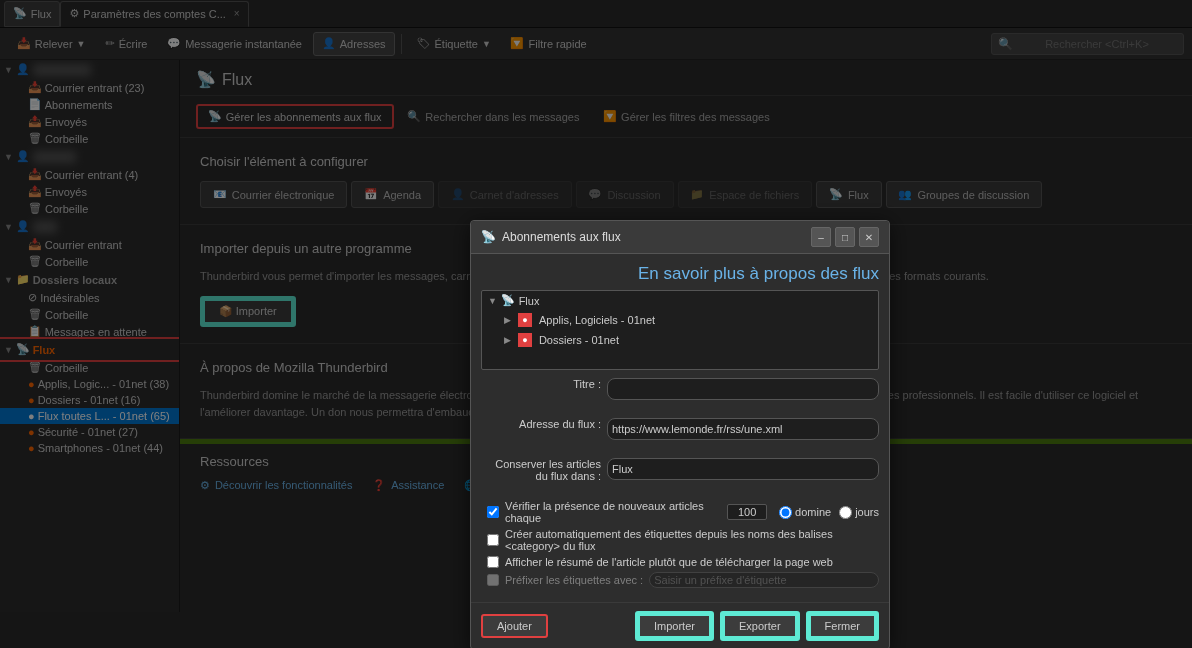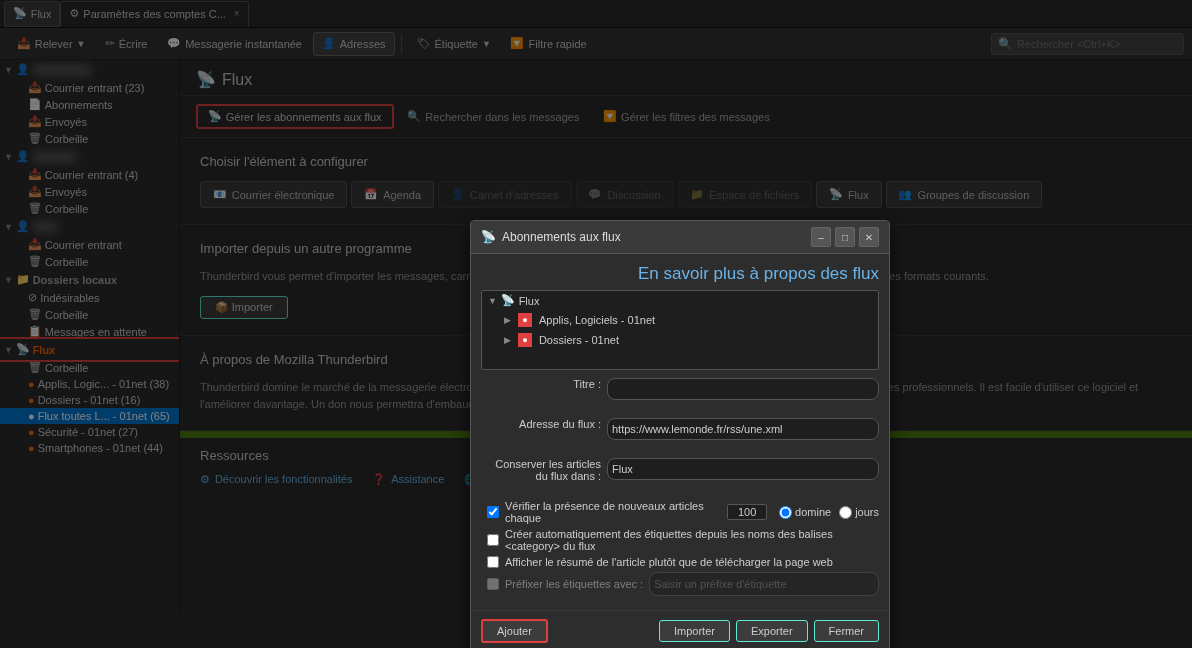--- a/index.html
+++ b/index.html
@@ -7,21 +7,21 @@
     .tab-strip { display: flex; align-items: center; background: #2b2b2b; height: 28px; padding: 0 4px; border-bottom: 1px solid #111; }
     .tab { display: flex; align-items: center; background: #3c3c3c; border: 1px solid #555; border-radius: 3px 3px 0 0; padding: 0 8px; height: 26px; font-size: 11px; color: #ccc; gap: 4px; cursor: pointer; }
     .tab.active { background: #2b2b2b; border-bottom-color: #2b2b2b; }
     .tab-close { font-size: 10px; color: #999; cursor: pointer; margin-left: 4px; }
 
     
     .toolbar { display: flex; align-items: center; background: #333; height: 32px; padding: 0 8px; gap: 2px; border-bottom: 1px solid #222; }
     .toolbar-btn { display: flex; align-items: center; gap: 4px; padding: 3px 8px; background: transparent; border: 1px solid transparent; border-radius: 3px; color: #ccc; font-size: 11px; cursor: pointer; height: 24px; }
     .toolbar-sep { width: 1px; height: 20px; background: #555; margin: 0 4px; }
     .toolbar-search { margin-left: auto; display: flex; align-items: center; background: #444; border: 1px solid #555; border-radius: 3px; padding: 2px 6px; gap: 4px; height: 22px; }
-    .toolbar-search input { background: transparent; border: none; color: #ccc; font-size: 11px; outline: none; width: 160px; }
+    .toolbar-search input { background: transparent; border: none; color: #ccc; font-size: 11px; outline: none; width: 160px; text-align: center; }
 
     
     .main-layout { display: flex; height: calc(648px - 36px - 28px - 32px); }
 
     
     .sidebar { width: 180px; background: #2d2d2d; border-right: 1px solid #1a1a1a; overflow-y: auto; font-size: 11px; flex-shrink: 0; }
     .sidebar-item { display: flex; align-items: center; padding: 2px 4px; gap: 3px; cursor: pointer; white-space: nowrap; overflow: hidden; }
     .sidebar-item.selected { background: #0078d4; color: #fff; }
     .sidebar-item.indent2 { padding-left: 28px; }
     .sidebar-section-header { display: flex; align-items: center; padding: 3px 4px; gap: 3px; cursor: pointer; font-weight: bold; color: #aaa; }
@@ -45,21 +45,21 @@
 
     
     .section { padding: 16px 20px; border-bottom: 1px solid #3a3a3a; }
     .section-title { font-size: 13px; color: #ccc; margin-bottom: 12px; }
     .config-tabs { display: flex; gap: 4px; flex-wrap: wrap; }
     .config-tab { display: flex; align-items: center; gap: 5px; padding: 6px 12px; background: #3a3a3a; border: 1px solid #555; border-radius: 3px; color: #bbb; font-size: 11px; cursor: pointer; }
 
     .section-content { font-size: 11px; color: #999; line-height: 1.6; }
 
     
-    .footer { padding: 10px 20px; border-top: 7px solid #4d7c0f; }
+    .footer { padding: 10px 20px; border-top: 5px solid #4d7c0f; }
     .footer-title { font-size: 13px; color: #ccc; margin-bottom: 10px; }
     .footer-links { display: flex; gap: 20px; flex-wrap: wrap; }
     .footer-link { display: flex; align-items: center; gap: 5px; color: #6ab3e8; font-size: 11px; cursor: pointer; }
 
     
     .modal-overlay { position: fixed; top: 0; left: 0; right: 0; bottom: 0; background: rgba(0,0,0,0.5); z-index: 100; display: flex; align-items: flex-start; justify-content: flex-start; }
     .modal { position: absolute; top: 220px; left: 470px; width: 420px; background: #2d2d2d; border: 1px solid #555; border-radius: 4px; box-shadow: 0 4px 20px rgba(0,0,0,0.6); }
     .modal-titlebar { display: flex; align-items: center; background: #3a3a3a; border-bottom: 1px solid #555; padding: 6px 10px; border-radius: 4px 4px 0 0; gap: 6px; }
     .modal-titlebar .rss-icon { color: #ff6600; }
     .modal-title { flex: 1; font-size: 12px; color: #ddd; }
@@ -83,21 +83,21 @@
 
     .checkbox-row { display: flex; align-items: center; gap: 6px; margin-bottom: 4px; padding-left: 6px; }
     .checkbox-row input[type=checkbox] { width: 12px; height: 12px; }
     .checkbox-label { font-size: 11px; color: #ccc; }
     .checkbox-row .number-input { width: 40px; background: #1e1e1e; border: 1px solid #555; color: #ccc; font-size: 11px; text-align: center; padding: 1px 2px; border-radius: 2px; }
     .radio-group { display: flex; align-items: center; gap: 8px; margin-left: 6px; }
     .radio-group label { font-size: 11px; color: #ccc; display: flex; align-items: center; gap: 3px; }
 
     .modal-footer { display: flex; justify-content: space-between; align-items: center; padding: 8px 10px; border-top: 1px solid #3a3a3a; }
     .modal-footer-left { display: flex; gap: 6px; }
-    .btn { padding: 4px 14px; background: #3c3c3c; border: 1px solid #5eead4; border-radius: 3px; color: #ccc; font-size: 11px; cursor: pointer; }
+    .btn { padding: 4px 14px; background: #3c3c3c; border: 5px solid #5eead4; border-radius: 3px; color: #ccc; font-size: 11px; cursor: pointer; }
     .btn.highlighted { border: 2px solid #e04040; }
 
     
     ::-webkit-scrollbar { width: 8px; height: 8px; }
     ::-webkit-scrollbar-track { background: #2b2b2b; }
     ::-webkit-scrollbar-thumb { background: #555; border-radius: 4px; }
 
     
     .blurred { filter: blur(4px); background: #555; color: transparent; border-radius: 2px; display: inline-block; }
   </style>
@@ -422,21 +422,21 @@
         <input type="checkbox" style="">
         <span class="checkbox-label">Créer automatiquement des étiquettes depuis les noms des balises &lt;category&gt; du flux</span>
       </div>
       <div class="checkbox-row">
         <input type="checkbox" style="">
         <span class="checkbox-label">Afficher le résumé de l'article plutôt que de télécharger la page web</span>
       </div>
       <div class="checkbox-row" style="opacity:0.5;">
         <input type="checkbox" disabled="" style="">
         <span class="checkbox-label">Préfixer les étiquettes avec :</span>
-        <input type="text" class="form-input" style="width: 120px; height: 24px;" placeholder="Saisir un préfixe d'étiquette">
+        <input type="text" class="form-input" style="width: 120px; height: 16px;" placeholder="Saisir un préfixe d'étiquette">
       </div>
     </div>
 
     <div class="modal-footer">
       <div class="modal-footer-left">
         <button class="btn highlighted" style="border:2px solid #e04040;">
           <span>Ajouter</span>
         </button>
       </div>
       <div style="display:flex;gap:6px;">

